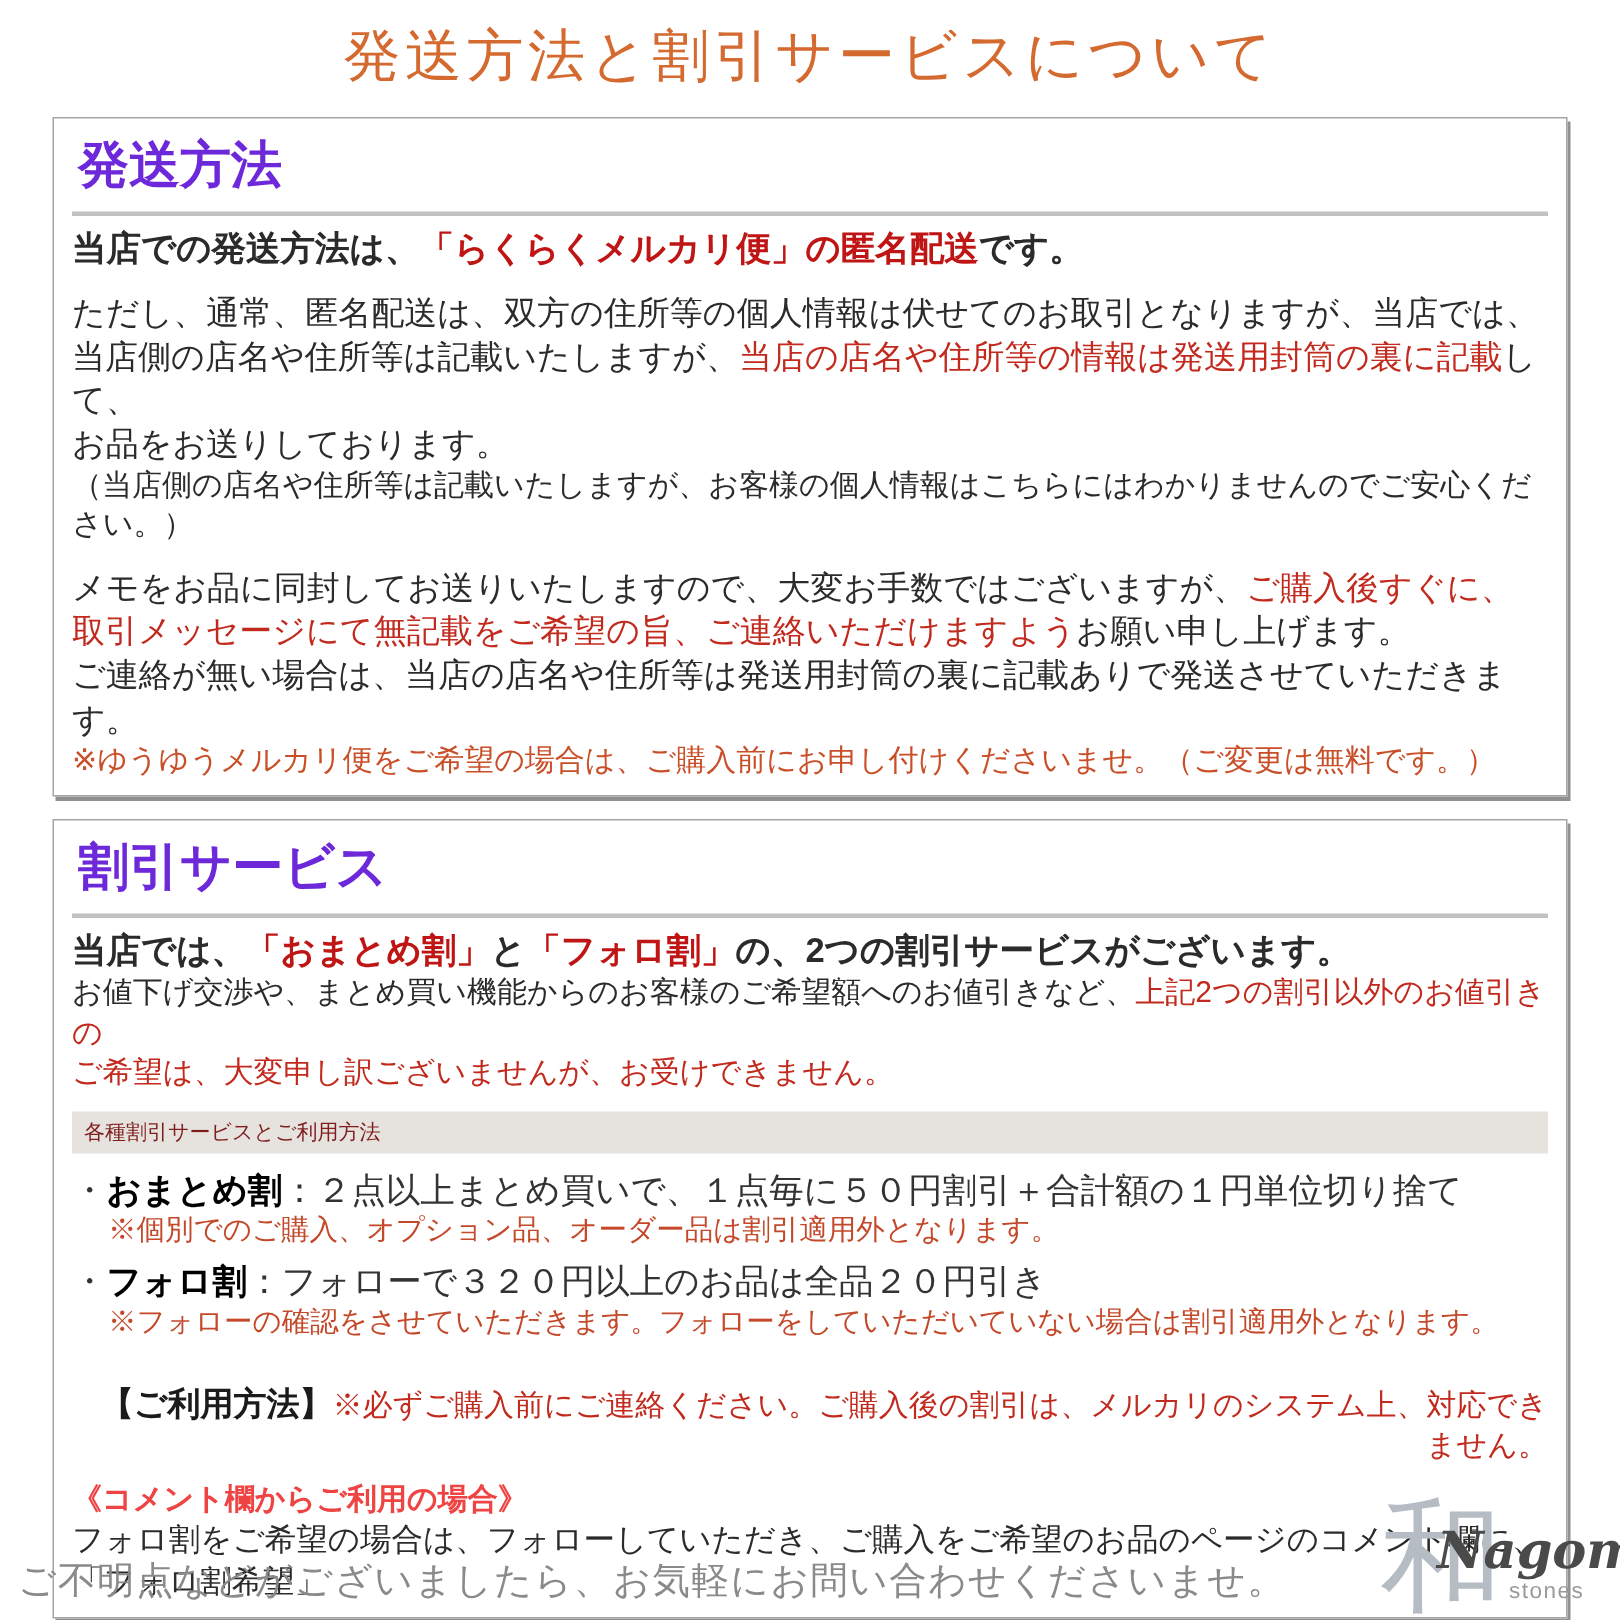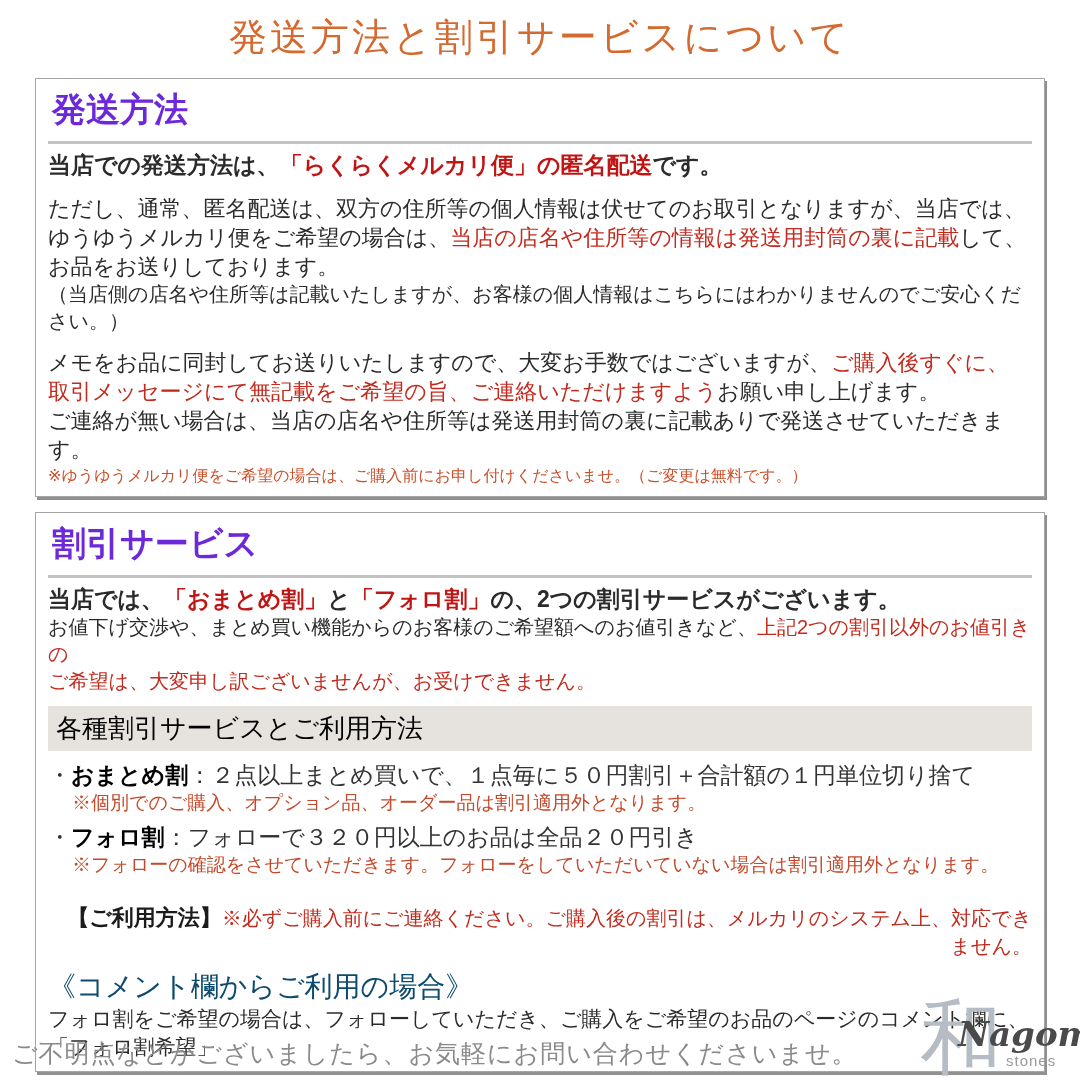--- a/index.html
+++ b/index.html
@@ -27,43 +27,43 @@
     margin-bottom:6px;
   }
   .line { line-height:1.33; }
   .lead { font-size:23px; font-weight:bold; margin-top:6px; }
   .para { margin-top:13px; }
   .fs22 { font-size:22px; }
   .fs21 { font-size:21px; }
   .fs20 { font-size:20px; }
   .red  { color:#c22a1e; }
   .redbold { color:#c01515; font-weight:bold; }
-  .note-orange { color:#c94f28; font-size:16px; }
+  .note-orange { color:#c94f28; font-size:20px; }
 
   .bar {
     margin:12px 0 10px 0; background:#e6e3df; padding:5px 8px;
     font-family:"Liberation Serif","DejaVu Serif",serif;
-    font-size:26px; color:#000000;
+    font-size:14px; color:#7f1d1d;
   }
   .bullet-line {
     font-family:"Liberation Serif","DejaVu Serif",serif;
     font-size:23px; color:#333; margin-top:8px; line-height:1.3;
   }
   .bullet-name { color:#000000; font-weight:bold; }
   .bullet-note {
     font-family:"Liberation Serif","DejaVu Serif",serif;
     font-size:19px; color:#c4492a; margin-left:24px; line-height:1.25;
   }
   .usage-line { margin-top:28px; line-height:1.3;text-align:right; }
   .usage-label { font-size:22px; font-weight:bold; color:#1b1b1b; }
   .usage-warning {
     font-family:"Liberation Serif","DejaVu Serif",serif;
     font-size:20px; color:#c22a1e;
   }
-  .sub-heading { font-size:28px; font-weight:normal; color:#0c4a6e; margin-top:10px; line-height:1.3; }
+  .sub-heading { font-size:20px; font-weight:bold; color:#ef4444; margin-top:10px; line-height:1.3; }
 
   .footer-message {
     position:absolute; left:12px; bottom:10px;
     font-family:"Liberation Serif","DejaVu Serif",serif;
     font-size:25px; color:#8a8a8a; letter-spacing:1px;
   }
   .logo { position:absolute; right:6px; bottom:-4px; width:160px; height:86px; }
   .logo-kanji {
     position:absolute; left:6px; top:-14px;
     font-family:"Liberation Serif","DejaVu Serif",serif;
@@ -88,21 +88,21 @@
 <div class="box">
   <div class="box-heading">発送方法</div>
 
   <div class="line lead">
     <span>当店での発送方法は、</span><span class="redbold">「らくらくメルカリ便」の匿名配送</span><span>です。</span>
   </div>
 
   <div class="para">
     <div class="line fs22">ただし、通常、匿名配送は、双方の住所等の個人情報は伏せてのお取引となりますが、当店では、</div>
     <div class="line fs22">
-      <span>ゆうゆうメルカリ便をご希望の場合は、</span><span class="red">当店の店名や住所等の情報は発送用封筒の裏に記載</span><span>して、</span>
+      <span>当店側の店名や住所等は記載いたしますが、</span><span class="red">当店の店名や住所等の情報は発送用封筒の裏に記載</span><span>して、</span>
     </div>
     <div class="line fs22">お品をお送りしております。</div>
     <div class="line fs20">（当店側の店名や住所等は記載いたしますが、お客様の個人情報はこちらにはわかりませんのでご安心ください。）</div>
   </div>
 
   <div class="para">
     <div class="line fs22">
       <span>メモをお品に同封してお送りいたしますので、大変お手数ではございますが、</span><span class="red">ご購入後すぐに、</span>
     </div>
     <div class="line fs22">

